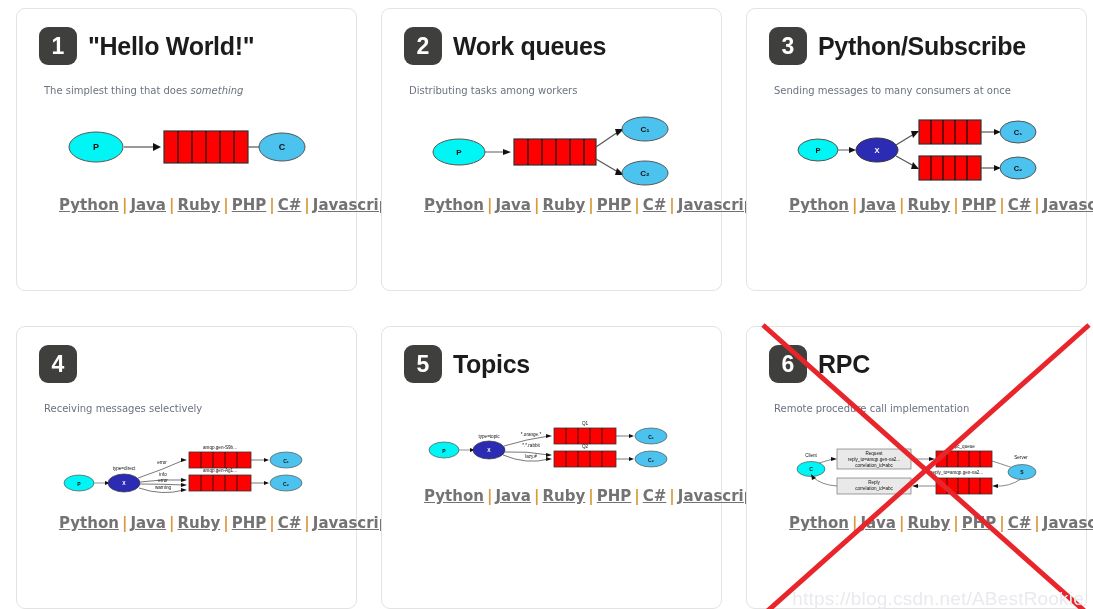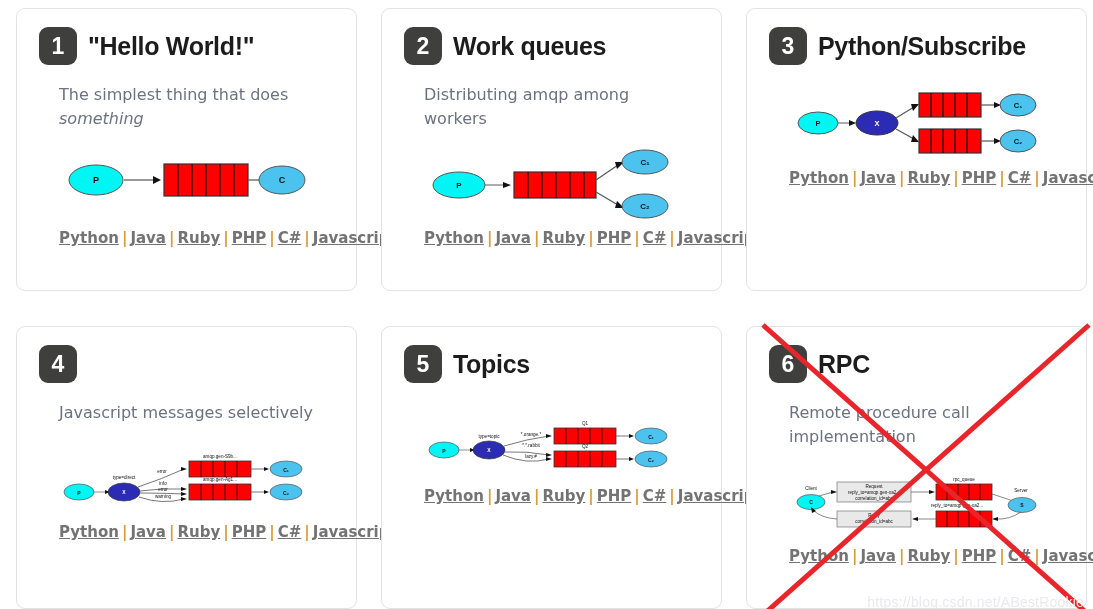--- a/index.html
+++ b/index.html
@@ -45,24 +45,24 @@
   }
   .card-title{
     font-size:25px;
     font-weight:bold;
     color:#1c1c1c;
     letter-spacing:-.3px;
     font-family:"Liberation Sans",sans-serif;
     white-space:nowrap;
   }
   .card-desc{
-    font-size:16px;
+    font-size:10px;
     line-height:1.5;
     color:#6b7280;
-    margin:0 0 4px 20px;
+    margin:0 0 4px 5px;
     max-width:265px;
   }
   .card-desc i{font-style:italic;}
   .diagram{
     margin:12px 0 10px 0;
     height:74px;
     display:flex;align-items:center;justify-content:center;
   }
   .langs{
     font-size:15px;
@@ -76,21 +76,21 @@
   .langs .lang{color:#737373;}
   .xmark{
     position:absolute;
     left:-6px;top:-8px;
     width:356px;height:300px;
     pointer-events:none;
   }
   .watermark{
     position:absolute;
     right:2px;bottom:-2px;
-    font-size:14px;
+    font-size:19px;
     color:#e9e9ee;
     font-family:"Liberation Sans",sans-serif;
     white-space:nowrap;
     letter-spacing:.2px;
   }
   svg{display:block;overflow:visible;}
   .lbl{font-size:4.6px;fill:#111;font-family:"Liberation Sans",sans-serif;}
   .qlbl{font-size:4.6px;fill:#111;font-family:"Liberation Sans",sans-serif;}
 </style>
 </head>
@@ -127,21 +127,21 @@
     <div class="langs">
       <a class="lang" href="#">Python</a><span class="sep">|</span><a class="lang" href="#">Java</a><span class="sep">|</span><a class="lang" href="#">Ruby</a><span class="sep">|</span><a class="lang" href="#">PHP</a><span class="sep">|</span><a class="lang" href="#">C#</a><span class="sep">|</span><a class="lang" href="#">Javascript</a><span class="sep">|</span><a class="lang" href="#">Go</a>
     </div>
   </div>
 
   <div class="card">
     <div class="card-head">
       <div class="badge">2</div>
       <div class="card-title">Work queues</div>
     </div>
-    <div class="card-desc">Distributing amqp among workers</div>
+    <div class="card-desc">Distributing tasks among workers</div>
     <div class="diagram">
       <svg width="240" height="62" viewBox="0 0 240 62">
         <ellipse cx="27" cy="36" rx="26" ry="13" fill="#00f5f5" stroke="#555" stroke-width="1"></ellipse>
         <text x="27" y="39" text-anchor="middle" font-size="8" font-weight="bold" fill="#111" font-family="Liberation Sans, sans-serif">P</text>
         <line x1="53" y1="36" x2="72" y2="36" stroke="#777" stroke-width="1.2"></line>
         <polygon points="71,33 79,36 71,39" fill="#111"></polygon>
         <g>
           <rect x="82" y="23" width="82" height="26" fill="#ff0000" stroke="#333" stroke-width="1.2"></rect>
           <line x1="96" y1="23" x2="96" y2="49" stroke="#111" stroke-width="1.2"></line>
           <line x1="110" y1="23" x2="110" y2="49" stroke="#111" stroke-width="1.2"></line>
@@ -162,20 +162,21 @@
     <div class="langs">
       <a class="lang" href="#">Python</a><span class="sep">|</span><a class="lang" href="#">Java</a><span class="sep">|</span><a class="lang" href="#">Ruby</a><span class="sep">|</span><a class="lang" href="#">PHP</a><span class="sep">|</span><a class="lang" href="#">C#</a><span class="sep">|</span><a class="lang" href="#">Javascript</a><span class="sep">|</span><a class="lang" href="#">Go</a>
     </div>
   </div>
 
   <div class="card">
     <div class="card-head">
       <div class="badge">3</div>
       <div class="card-title">Python/Subscribe</div>
     </div>
+    <div class="card-desc">Sending messages to many consumers at once</div>
     <div class="diagram">
       <svg width="240" height="66" viewBox="0 0 240 66">
         <ellipse cx="21" cy="36" rx="20" ry="11" fill="#00f5f5" stroke="#555" stroke-width="1"></ellipse>
         <text x="21" y="39" text-anchor="middle" font-size="7.5" font-weight="bold" fill="#111" font-family="Liberation Sans, sans-serif">P</text>
         <line x1="41" y1="36" x2="53" y2="36" stroke="#777" stroke-width="1.2"></line>
         <polygon points="52,33 59,36 52,39" fill="#111"></polygon>
         <ellipse cx="80" cy="36" rx="21" ry="12" fill="#2b2bb3" stroke="#333" stroke-width="1"></ellipse>
         <text x="80" y="39" text-anchor="middle" font-size="7.5" font-weight="bold" fill="#fff" font-family="Liberation Sans, sans-serif">X</text>
         <path d="M99,31 L117,20" stroke="#555" stroke-width="1.2" fill="none"></path>
         <polygon points="114,17 122,17 116,24" fill="#111"></polygon>
@@ -207,21 +208,21 @@
     </div>
     <div class="langs">
       <a class="lang" href="#">Python</a><span class="sep">|</span><a class="lang" href="#">Java</a><span class="sep">|</span><a class="lang" href="#">Ruby</a><span class="sep">|</span><a class="lang" href="#">PHP</a><span class="sep">|</span><a class="lang" href="#">C#</a><span class="sep">|</span><a class="lang" href="#">Javascript</a>
     </div>
   </div>
 
   <div class="card">
     <div class="card-head">
       <div class="badge">4</div>
     </div>
-    <div class="card-desc">Javascript messages selectively</div>
+    <div class="card-desc">Receiving messages selectively</div>
     <div class="diagram">
       <svg width="250" height="70" viewBox="0 0 250 70">
         <ellipse cx="17" cy="53" rx="15" ry="8" fill="#00f5f5" stroke="#555" stroke-width=".7"></ellipse>
         <text x="17" y="55.5" text-anchor="middle" font-size="5" font-weight="bold" fill="#111" font-family="Liberation Sans, sans-serif">P</text>
         <line x1="32" y1="53" x2="44" y2="53" stroke="#777" stroke-width=".8"></line>
         <polygon points="43,51 48,53 43,55" fill="#111"></polygon>
         <ellipse cx="62" cy="53" rx="16" ry="9" fill="#2b2bb3" stroke="#333" stroke-width=".7"></ellipse>
         <text x="62" y="55" text-anchor="middle" font-size="5" font-weight="bold" fill="#fff" font-family="Liberation Sans, sans-serif">X</text>
         <text class="lbl" x="62" y="40" text-anchor="middle">type=direct</text>
         <path d="M76,48 Q100,40 122,30" stroke="#555" stroke-width=".8" fill="none"></path>

